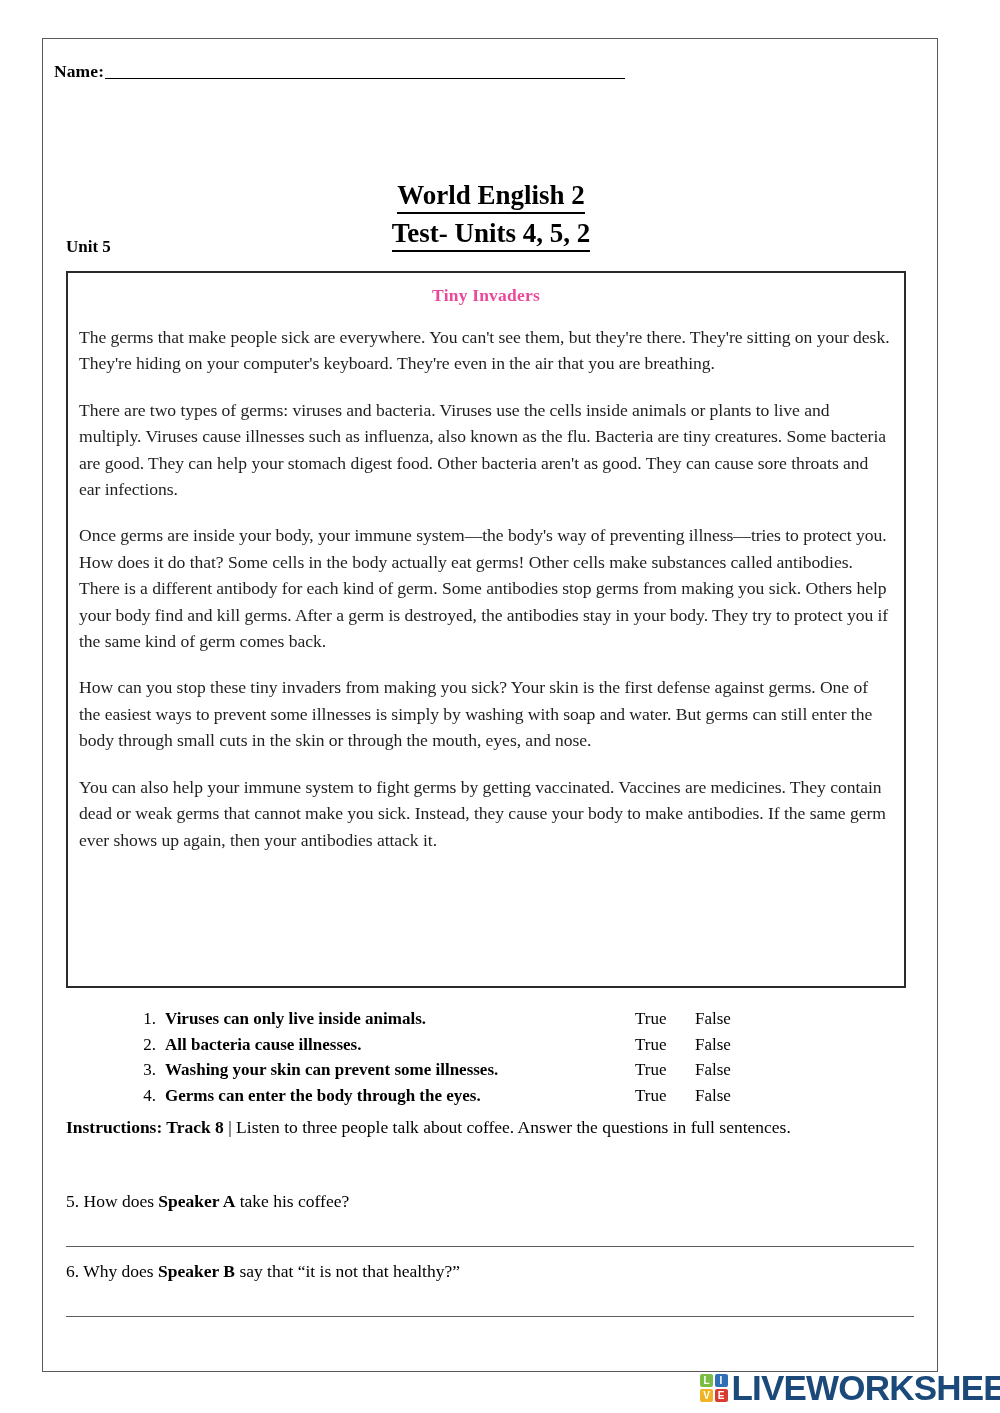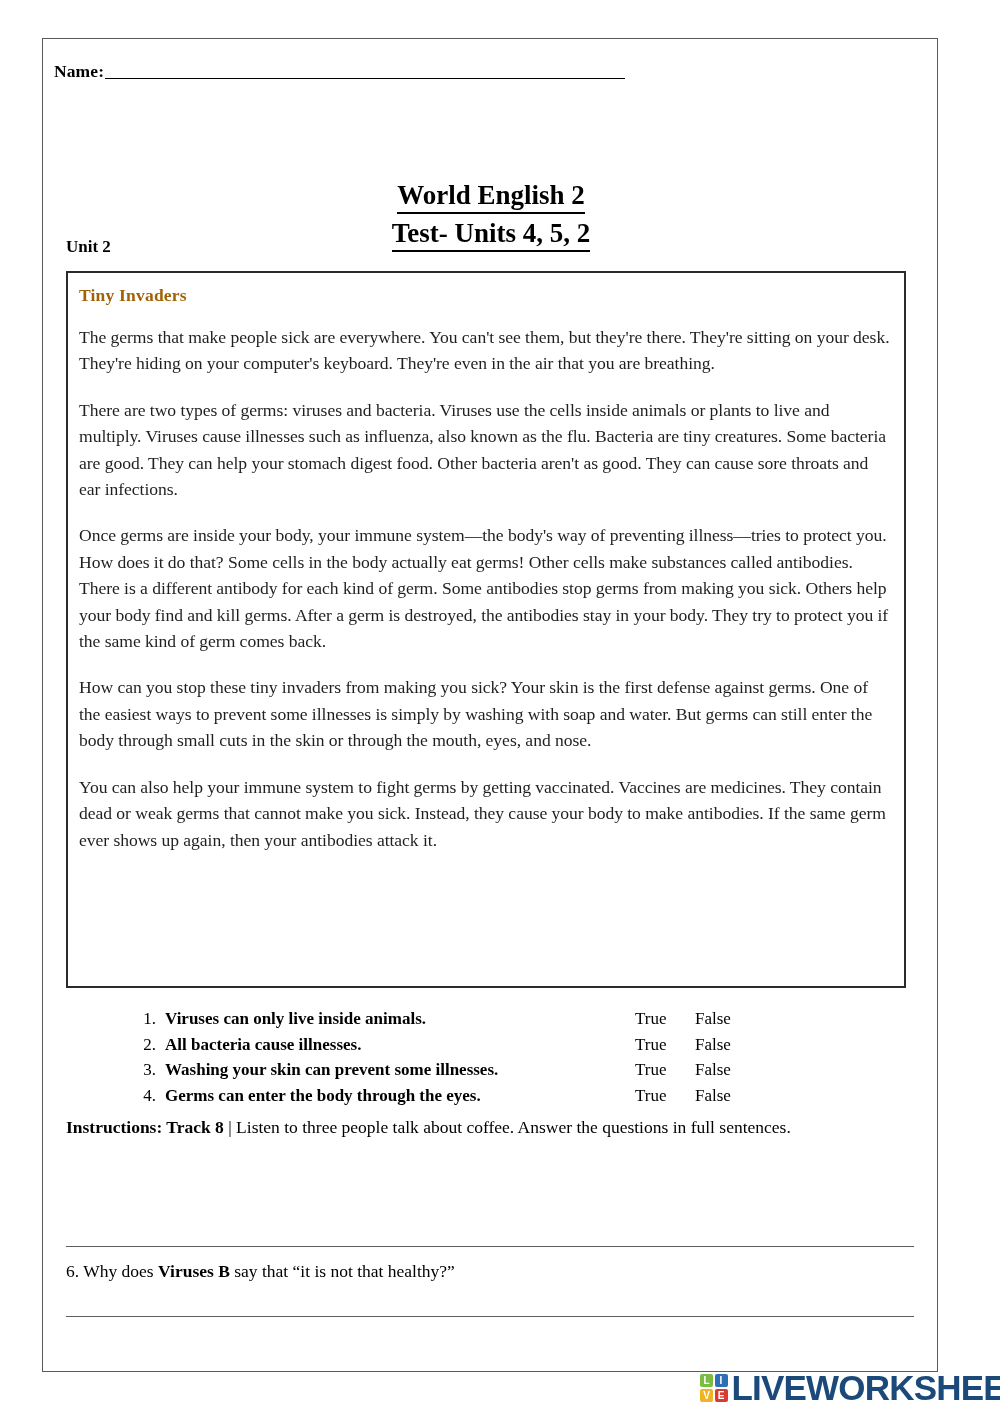--- a/index.html
+++ b/index.html
@@ -96,25 +96,25 @@
     left: 22px;
     top: 234px;
     width: 840px;
     height: 717px;
     border: 2px solid #2b2b2b;
     box-sizing: border-box;
     background: #ffffff;
     padding: 10px 11px 0 11px;
   }
   #passage-title {
-    text-align: left;
+    text-align: center;
     font-weight: bold;
     font-size: 17.5px;
     letter-spacing: 0.2px;
-    color: #a16207;
+    color: #ec4899;
     margin: 2px 0 18px 0;
   }
   .passage-para {
     font-size: 17.6px;
     line-height: 26.4px;
     color: #1f1f1f;
     margin: 9px 0 20px 0;
     text-align: left;
     letter-spacing: -0.05px;
   }
@@ -238,21 +238,21 @@
 
   <div id="name-row">
     <span class="name-label">Name:</span><span class="name-blank"></span>
   </div>
 
   <div id="title-block">
     <div class="title-line" id="title-line-1"><span>World English 2</span></div>
     <div class="title-line" id="title-line-2"><span>Test- Units 4, 5, 2</span></div>
   </div>
 
-  <div id="unit-heading">Unit 2</div>
+  <div id="unit-heading">Unit 5</div>
 
   <div id="instructions-reading">Instructions: Read. Then choose True or False for each statement.</div>
 
   <div style="position:absolute; left:23px; top:0; width:850px; height:100%;">
 
     <div id="passage-box" style="left:0; top:232px; width:840px;">
       <div id="passage-title">Tiny Invaders</div>
       <p class="passage-para">The germs that make people sick are everywhere. You can't see them, but they're there. They're sitting on your desk. They're hiding on your computer's keyboard. They're even in the air that you are breathing.</p>
       <p class="passage-para">There are two types of germs: viruses and bacteria. Viruses use the cells inside animals or plants to live and multiply. Viruses cause illnesses such as influenza, also known as the flu. Bacteria are tiny creatures. Some bacteria are good. They can help your stomach digest food. Other bacteria aren't as good. They can cause sore throats and ear infections.</p>
       <p class="passage-para">Once germs are inside your body, your immune system—the body's way of preventing illness—tries to protect you. How does it do that? Some cells in the body actually eat germs! Other cells make substances called antibodies. There is a different antibody for each kind of germ. Some antibodies stop germs from making you sick. Others help your body find and kill germs. After a germ is destroyed, the antibodies stay in your body. They try to protect you if the same kind of germ comes back.</p>
@@ -284,24 +284,27 @@
         <span class="tf-text">Germs can enter the body through the eyes.</span>
         <span class="tf-true">True</span>
         <span class="tf-false">False</span>
       </div>
     </div>
 
     <div id="instructions-listening" style="left:0; top:1075px;">
       <span class="lead">Instructions: Track 8</span><span> | Listen to three people talk about coffee. Answer the questions in full sentences.</span>
     </div>
 
+    <div id="question-5" style="left:0; top:1152px;">
+      <span>5. How does </span><span class="strong-inline">Speaker A</span><span> take his coffee?</span>
+    </div>
     <div id="answer-line-5" style="left:0; top:1207px;"></div>
 
     <div id="question-6" style="left:0; top:1222px;">
-      <span>6. Why does </span><span class="strong-inline">Viruses B</span><span> say that “it is not that healthy?”</span>
+      <span>6. Why does </span><span class="strong-inline">Speaker B</span><span> say that “it is not that healthy?”</span>
     </div>
     <div id="answer-line-6" style="left:0; top:1277px;"></div>
 
   </div>
 </div>
 
 <div id="liveworksheets-logo">
   <div id="logo-tiles">
     <div class="logo-tile" style="background: rgb(123, 189, 66);">L</div>
     <div class="logo-tile" style="background: rgb(47, 111, 181);">I</div>

